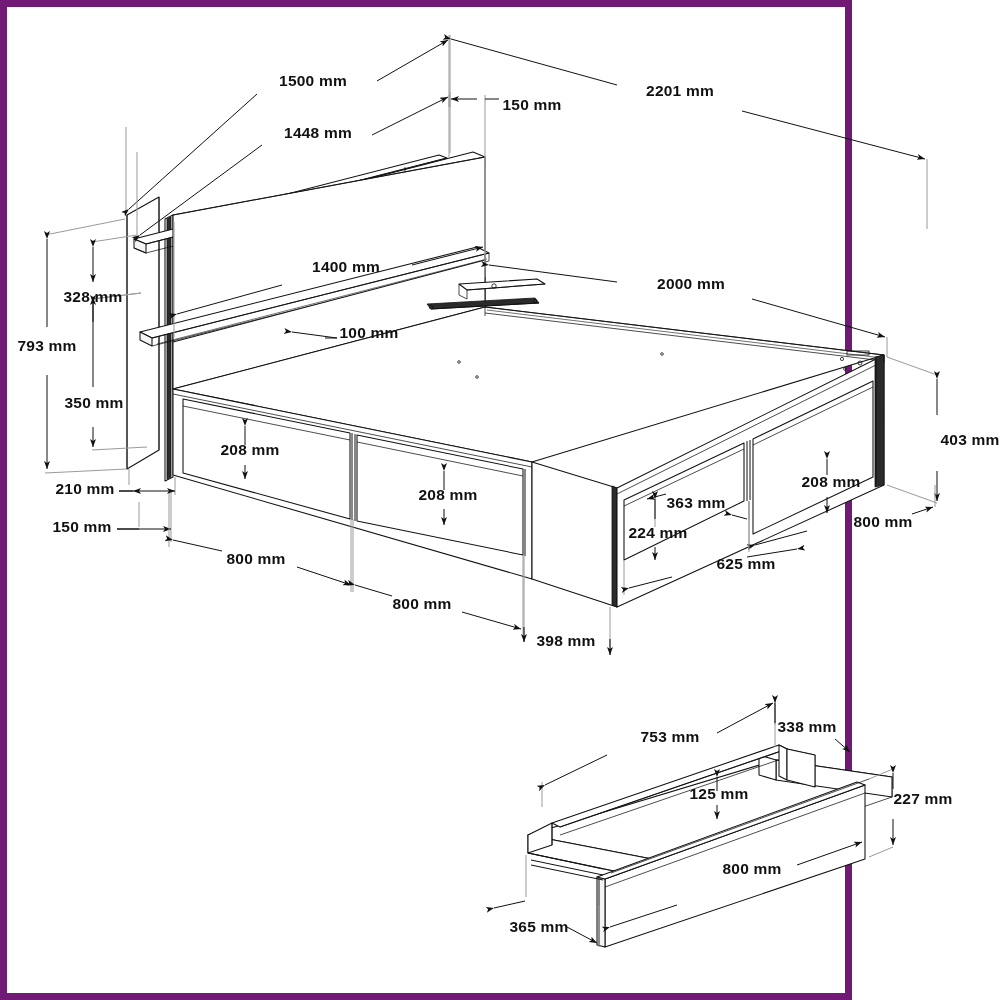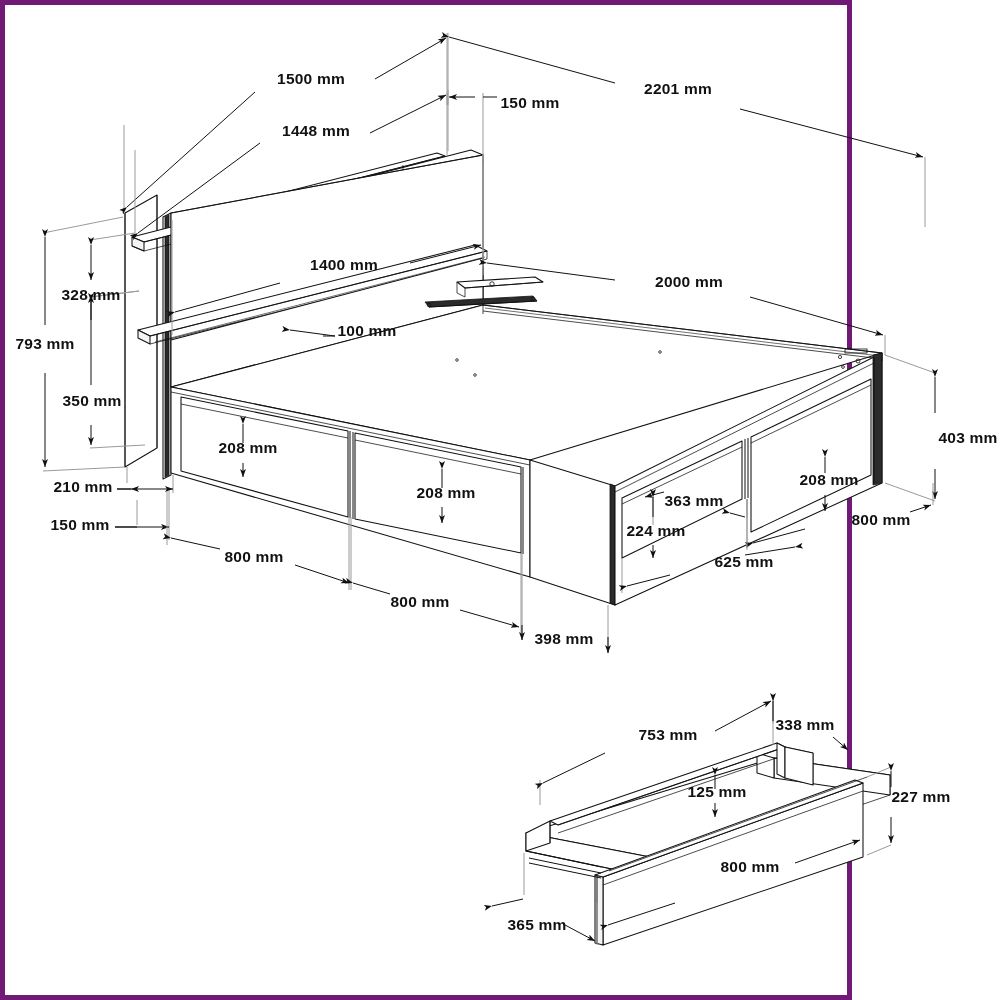--- a/index.html
+++ b/index.html
@@ -1,19 +1,19 @@
 <!DOCTYPE html>
 <html><head>
 <meta charset="utf-8">
 <style>
   html,body{margin:0;padding:0;background:#fff;}
   body{width:1000px;height:1000px;overflow:hidden;
        font-family:"Liberation Sans","DejaVu Sans",sans-serif;}
   #sheet{position:relative;width:852px;height:1000px;background:#ffffff;
-         border:5px solid #701a75;box-sizing:border-box;}
+         border:7px solid #701a75;box-sizing:border-box;}
   svg{position:absolute;left:0;top:0;width:1000px;height:1000px;display:block;}
   .dimtext{font-family:"Liberation Sans","DejaVu Sans",sans-serif;
            font-size:15.5px;font-weight:700;fill:#111111;
            letter-spacing:0.2px;}
   .panel{fill:#ffffff;stroke:#111111;stroke-width:1.05;stroke-linejoin:round;}
   .panelD{fill:#f4f4f4;stroke:#111111;stroke-width:1.05;stroke-linejoin:round;}
   .edge{fill:#2b2b2b;stroke:#111111;stroke-width:0.8;}
   .thin{fill:none;stroke:#111111;stroke-width:1.0;}
   .hair{fill:none;stroke:#111111;stroke-width:0.75;}
   .dim{fill:none;stroke:#111111;stroke-width:1.0;}

